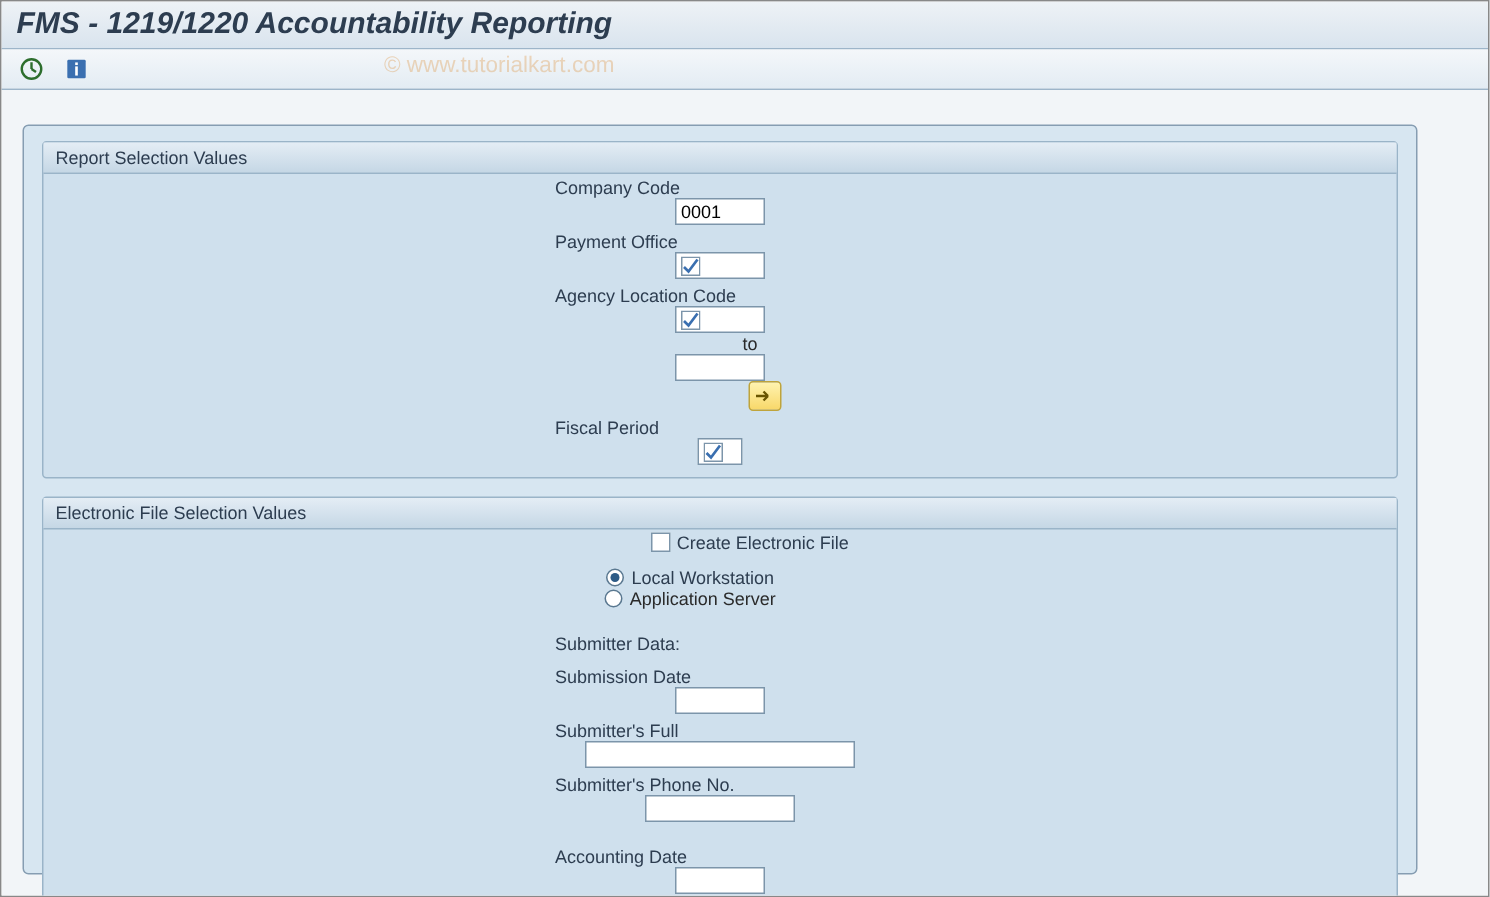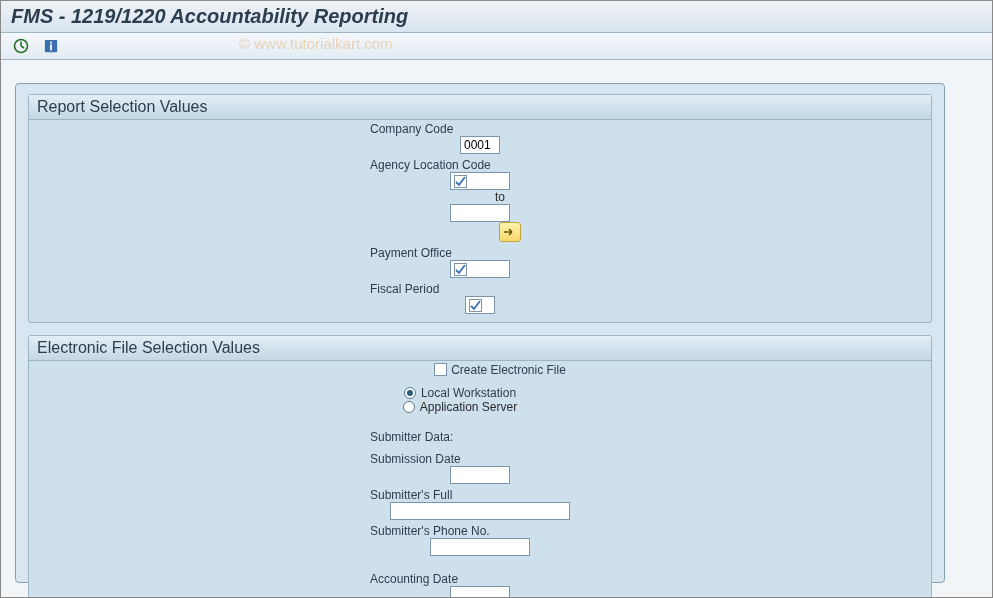--- a/index.html
+++ b/index.html
@@ -34,21 +34,21 @@
   .tb-btn {
     width: 24px;
     height: 20px;
     display: inline-flex;
     align-items: center;
     justify-content: center;
     cursor: pointer;
   }
   .watermark {
     position: absolute;
-    top: 34px; left: 238px;
+    top: 34px; left: 255px;
     font-size: 15px;
     color: rgba(220,150,70,.35);
     letter-spacing: 0;
     pointer-events: none;
   }
   .client {
     padding: 24px 10px 10px 14px;
     background: #f2f5f8;
     height: calc(100% - 50px);
   }
@@ -89,21 +89,21 @@
     background: #cfe0ed;
     border: 1px solid #9ab4c8;
     border-radius: 3px;
     margin-bottom: 12px;
     padding-bottom: 6px;
   }
   .group-title {
     background: linear-gradient(#e4edf5, #c5d7e5);
     border-bottom: 1px solid #9ab4c8;
     padding: 3px 8px;
-    font-size: 16px;
+    font-size: 12px;
     color: #2d3d50;
   }
   .row {
     display: flex;
     align-items: center;
     padding: 2px 8px;
     min-height: 22px;
     flex-direction: column;
   }
   .label {
@@ -111,21 +111,21 @@
     color: #2d3d50;
   }
   input[type=text] {
     height: 18px;
     border: 1px solid #7c95aa;
     background: #fff;
     padding: 0 3px;
     font-family: inherit;
     font-size: 12px;
   }
-  .w-xs { width: 40px; }
+  .w-xs { width: 60px; }
   .w-s  { width: 60px; }
   .w-m  { width: 100px; }
   .w-l  { width: 180px; }
   .w-xl { width: 340px; }
   .chk-wrap {
     width: 60px;
     height: 18px;
     border: 1px solid #7c95aa;
     background: #fff;
     display: flex;
@@ -215,48 +215,48 @@
     <div class="group">
       <div class="group-title">Report Selection Values</div>
 
       <div class="row">
         <span class="label">Company Code</span>
         <div style="width:40px;"></div>
         <input type="text" class="w-xs" value="0001" style="">
       </div>
 
       <div class="row">
+        <span class="label">Payment Office</span>
+        <div style="width:40px;"></div>
+        <div class="chk-wrap">
+          <svg class="fake-check" viewBox="0 0 13 13">
+              <rect x="0.5" y="0.5" width="12" height="12" fill="#fff" stroke="#7c95aa"></rect>
+              <path d="M2 7 L5 10 L11 2" stroke="#3a6fb0" stroke-width="1.8" fill="none"></path>
+            </svg>
+        </div>
+      </div>
+
+      <div class="row">
         <span class="label">Agency Location Code</span>
         <div style="width:40px;"></div>
         <div class="chk-wrap">
           <svg class="fake-check" viewBox="0 0 13 13">
               <rect x="0.5" y="0.5" width="12" height="12" fill="#fff" stroke="#7c95aa"></rect>
               <path d="M2 7 L5 10 L11 2" stroke="#3a6fb0" stroke-width="1.8" fill="none"></path>
             </svg>
         </div>
         <span class="to-lbl">to</span>
         <input type="text" class="w-s" style="">
         <span class="more-btn">
           <svg viewBox="0 0 14 10" width="14" height="10">
             <path d="M1 5 H9 M9 5 L6 2 M9 5 L6 8" stroke="#6a5500" stroke-width="1.6" fill="none"></path>
           </svg>
         </span>
       </div>
 
-      <div class="row">
-        <span class="label">Payment Office</span>
-        <div style="width:40px;"></div>
-        <div class="chk-wrap">
-          <svg class="fake-check" viewBox="0 0 13 13">
-              <rect x="0.5" y="0.5" width="12" height="12" fill="#fff" stroke="#7c95aa"></rect>
-              <path d="M2 7 L5 10 L11 2" stroke="#3a6fb0" stroke-width="1.8" fill="none"></path>
-            </svg>
-        </div>
-      </div>
-
 
       <div class="row">
         <span class="label">Fiscal Period</span>
         <div style="width:40px;"></div>
         <div class="chk-wrap" style="width:30px;">
           <svg class="fake-check" viewBox="0 0 13 13">
               <rect x="0.5" y="0.5" width="12" height="12" fill="#fff" stroke="#7c95aa"></rect>
               <path d="M2 7 L5 10 L11 2" stroke="#3a6fb0" stroke-width="1.8" fill="none"></path>
             </svg>
         </div>

